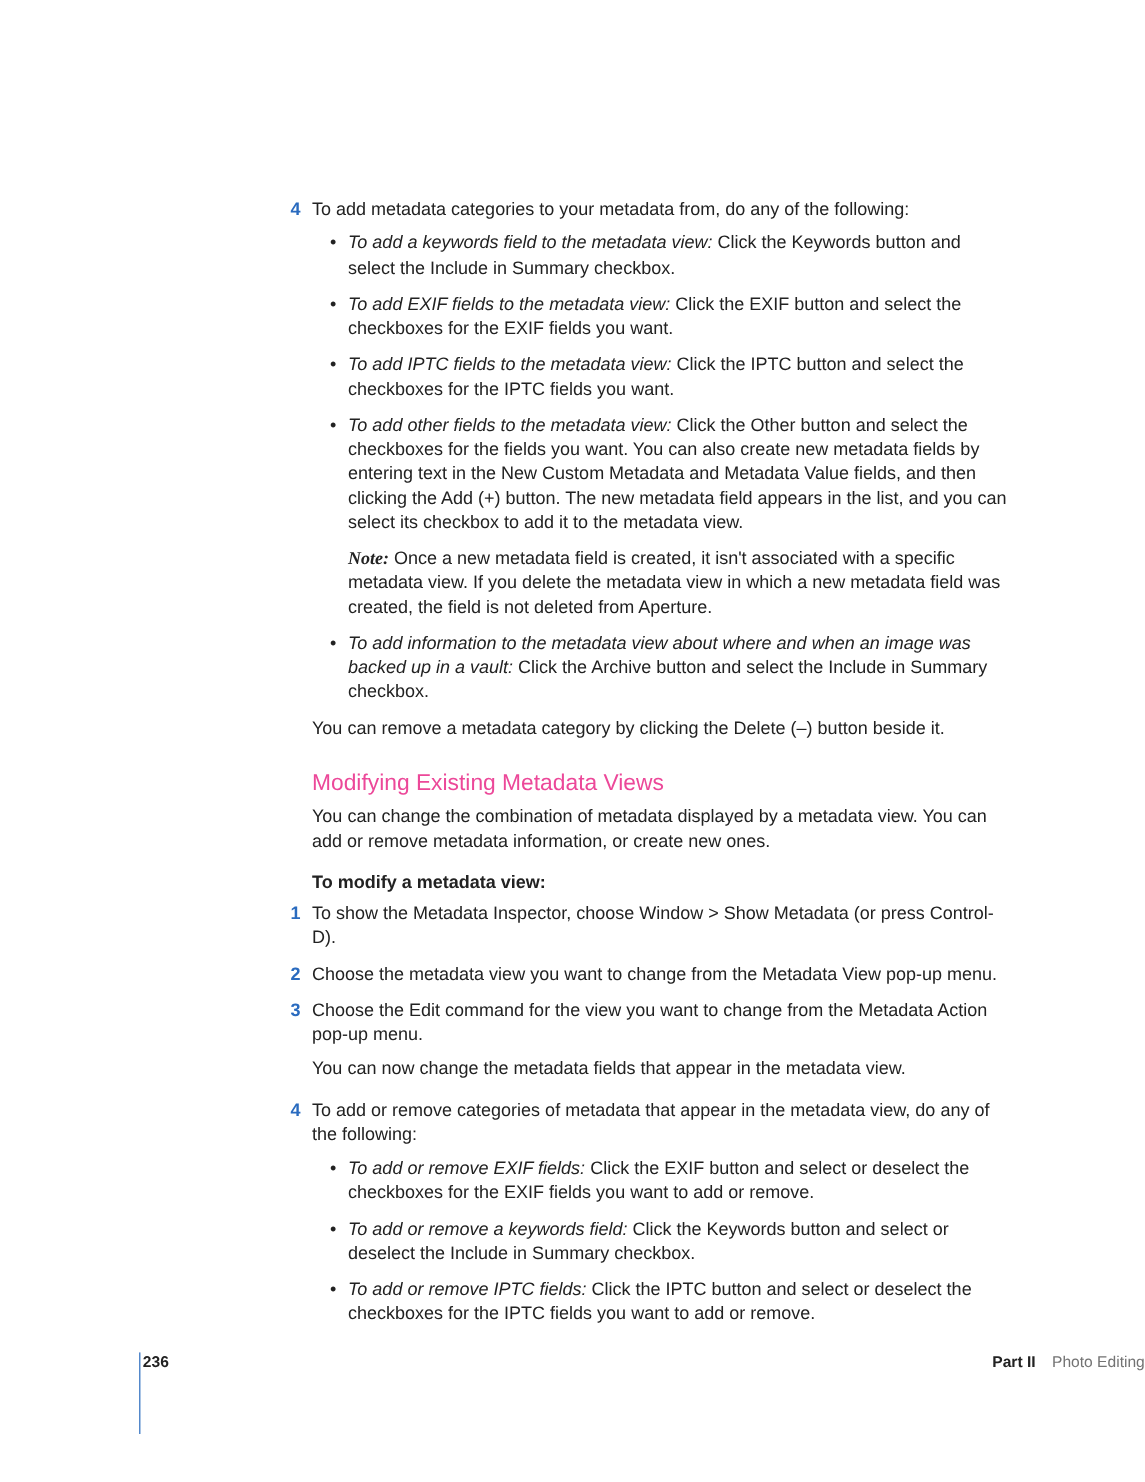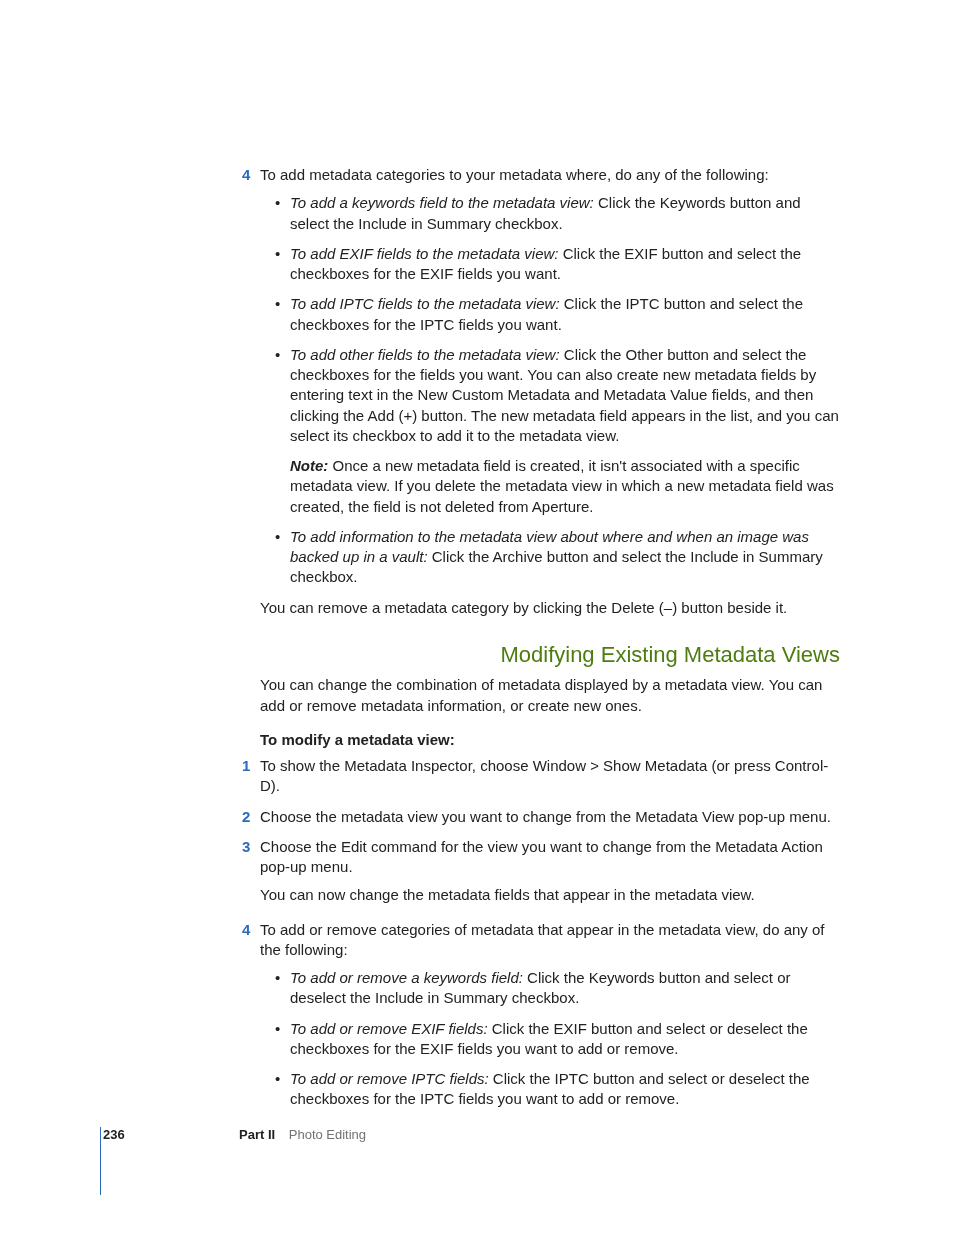--- a/index.html
+++ b/index.html
@@ -50,52 +50,53 @@
     left: 15px;
     top: 0;
     font-size: 15px;
   }
   .em {
     font-style: italic;
     text-align: right;
   }
   .bold {
     font-weight: 600;
+    font-family: Liberation Serif, serif;
   }
   .note-block {
     padding-left: 30px;
     margin-top: 6px;
     margin-bottom: 10px;
   }
   .para {
     margin-top: 8px;
     margin-bottom: 14px;
   }
   .section-head {
-    color: #4d7c0f;
-    font-size: 22px;
+    color: #ec4899;
+    font-size: 19px;
     font-weight: 500;
     margin-top: 22px;
     margin-bottom: 6px;
-    text-align: right;
   }
   .sub-head {
     font-weight: 600;
     margin-top: 14px;
     margin-bottom: 6px;
   }
   .footer {
     position: absolute;
-    left: 100px;
+    left: 116px;
     right: 0;
     top: 1127px;
     border-left: 1px solid #2a6bbf;
     padding-left: 30px;
     height: 68px;
     font-size: 13px;
+    text-align: right;
   }
   .footer-inner {
     position: relative;
   }
   .page-num {
     position: absolute;
     left: -28px;
     top: 0;
     font-weight: 600;
     color: #222;
@@ -110,21 +111,21 @@
   }
 </style>
 </head>
 <body>
 
 <div class="page">
   <div class="content">
 
     <div class="step">
       <span class="step-num">4</span>
-      <span>To add metadata categories to your metadata where, do any of the following:</span>
+      <span>To add metadata categories to your metadata from, do any of the following:</span>
 
       <div class="bullets">
         <div class="bullet"><span class="em">To add a keywords field to the metadata view:</span><span>  Click the Keywords button and select the Include in Summary checkbox.</span></div>
         <div class="bullet"><span class="em">To add EXIF fields to the metadata view:</span><span>  Click the EXIF button and select the checkboxes for the EXIF fields you want.</span></div>
         <div class="bullet"><span class="em">To add IPTC fields to the metadata view:</span><span>  Click the IPTC button and select the checkboxes for the IPTC fields you want.</span></div>
         <div class="bullet"><span class="em">To add other fields to the metadata view:</span><span>  Click the Other button and select the checkboxes for the fields you want. You can also create new metadata fields by entering text in the New Custom Metadata and Metadata Value fields, and then clicking the Add (+) button. The new metadata field appears in the list, and you can select its checkbox to add it to the metadata view.</span></div>
 
         <div class="note-block">
           <span class="em bold">Note:</span><span>  Once a new metadata field is created, it isn't associated with a specific metadata view. If you delete the metadata view in which a new metadata field was created, the field is not deleted from Aperture.</span>
         </div>
@@ -151,22 +152,22 @@
     <div class="step">
       <span class="step-num">3</span>
       <span>Choose the Edit command for the view you want to change from the Metadata Action pop-up menu.</span>
       <div class="para" style="margin-left:0;">You can now change the metadata fields that appear in the metadata view.</div>
     </div>
 
     <div class="step">
       <span class="step-num">4</span>
       <span>To add or remove categories of metadata that appear in the metadata view, do any of the following:</span>
       <div class="bullets">
+        <div class="bullet"><span class="em">To add or remove EXIF fields:</span><span>  Click the EXIF button and select or deselect the checkboxes for the EXIF fields you want to add or remove.</span></div>
         <div class="bullet"><span class="em">To add or remove a keywords field:</span><span>  Click the Keywords button and select or deselect the Include in Summary checkbox.</span></div>
-        <div class="bullet"><span class="em">To add or remove EXIF fields:</span><span>  Click the EXIF button and select or deselect the checkboxes for the EXIF fields you want to add or remove.</span></div>
         <div class="bullet"><span class="em">To add or remove IPTC fields:</span><span>  Click the IPTC button and select or deselect the checkboxes for the IPTC fields you want to add or remove.</span></div>
       </div>
     </div>
 
   </div>
 </div>
 
 <div class="footer">
   <div class="footer-inner">
     <span class="page-num">236</span>

